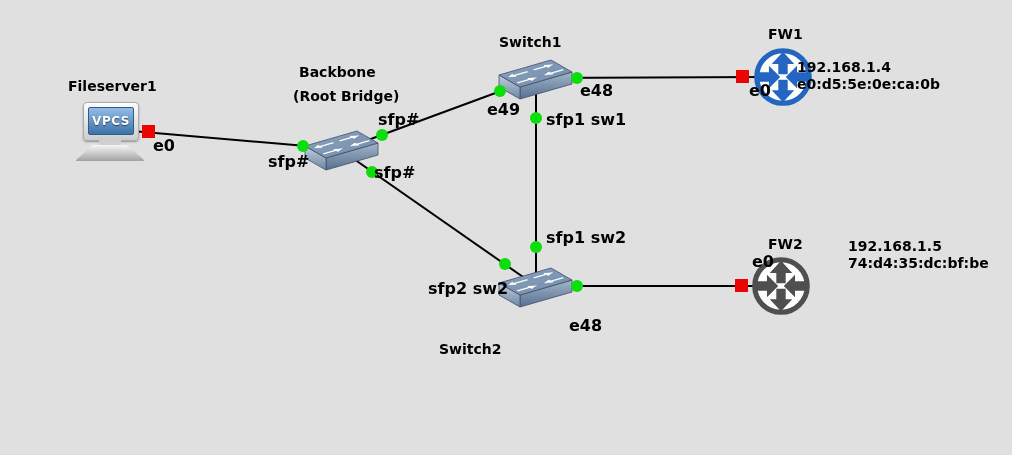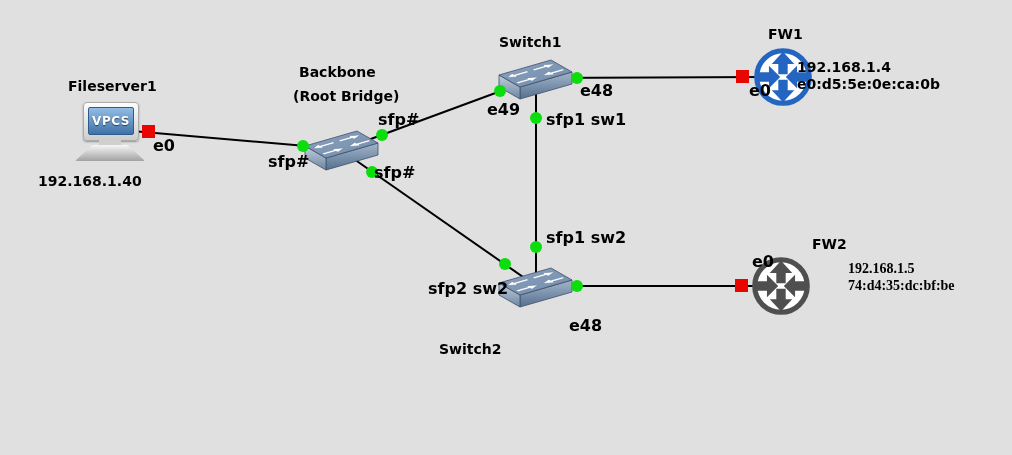--- a/index.html
+++ b/index.html
@@ -190,30 +190,29 @@
   <div class="dot" style="left:571px; top:280px;"></div>
   <div class="sq" style="left:736px; top:70px;"></div>
   <div class="sq" style="left:735px; top:279px;"></div>
 
   <div class="nodelbl" style="left:68px;  top:79px;">Fileserver1</div>
   <div class="nodelbl" style="left:299px; top:65px;">Backbone</div>
   <div class="nodelbl" style="left:293px; top:89px;">(Root Bridge)</div>
   <div class="nodelbl" style="left:499px; top:35px;">Switch1</div>
   <div class="nodelbl" style="left:439px; top:342px;">Switch2</div>
   <div class="nodelbl" style="left:768px; top:27px;">FW1</div>
-  <div class="nodelbl" style="left:768px; top:237px;margin-left:44px;">FW2</div>
+  <div class="nodelbl" style="left:768px; top:237px;">FW2</div>
 
   <div class="note" style="left:38px; top:173px;">
-    <div>192.168.1.40</div>
   </div>
   <div class="note" style="left:797px; top:59px;">
     <div>192.168.1.4</div>
     <div>e0:d5:5e:0e:ca:0b</div>
   </div>
-  <div class="note" style="left:848px; top:260px;font-family:Liberation Serif, serif;">
+  <div class="note" style="left:848px; top:238px;">
     <div>192.168.1.5</div>
     <div>74:d4:35:dc:bf:be</div>
   </div>
 
   <div class="lbl" style="left:153px; top:139px;">e0</div>
   <div class="lbl" style="left:268px; top:155px;">sfp#</div>
   <div class="lbl" style="left:378px; top:113px;">sfp#</div>
   <div class="lbl" style="left:374px; top:166px;">sfp#</div>
   <div class="lbl" style="left:487px; top:103px;">e49</div>
   <div class="lbl" style="left:580px; top:84px;">e48</div>

